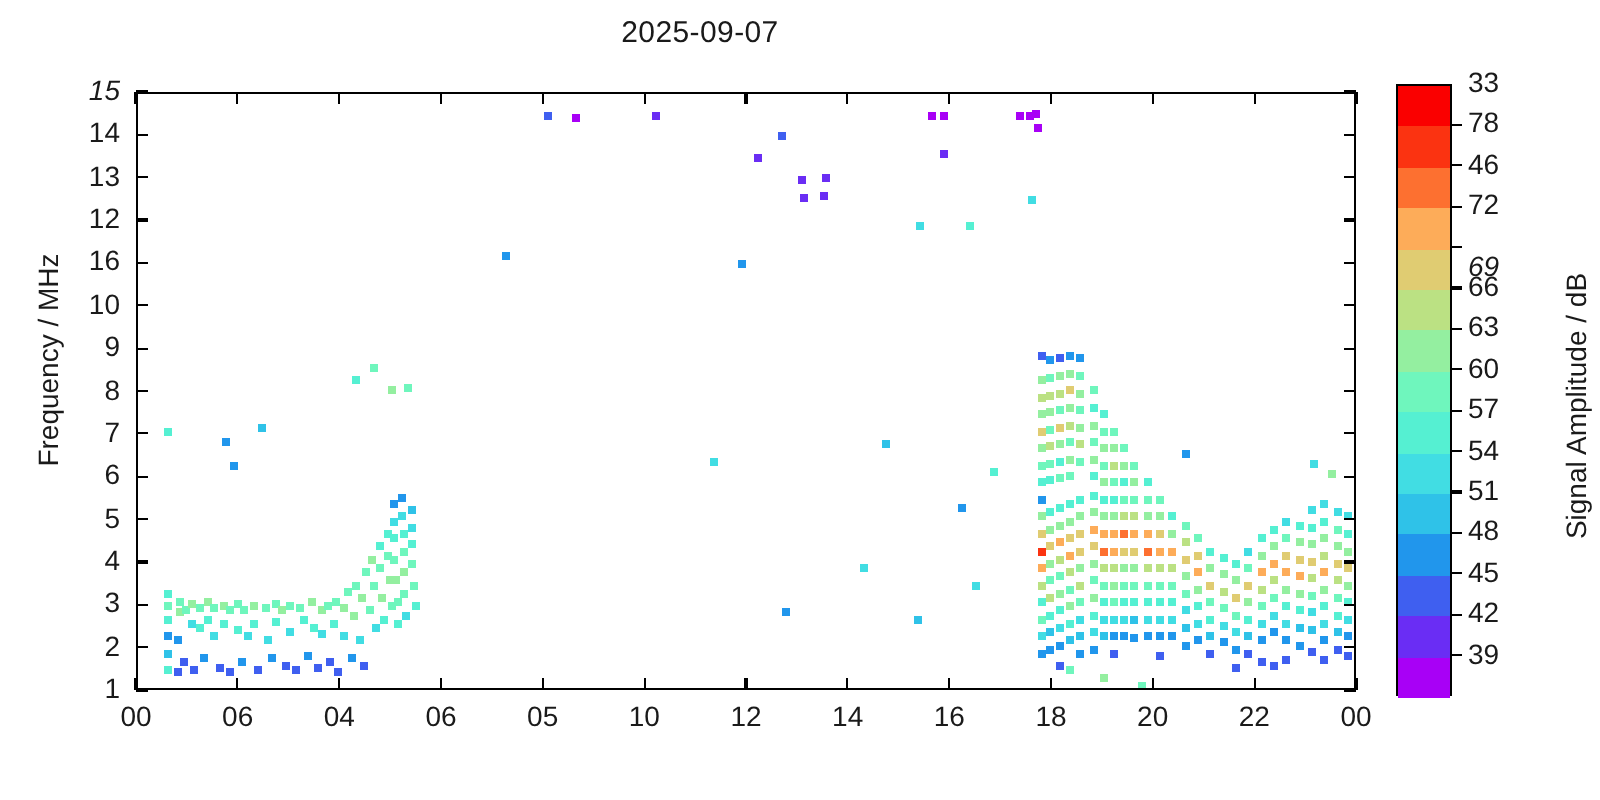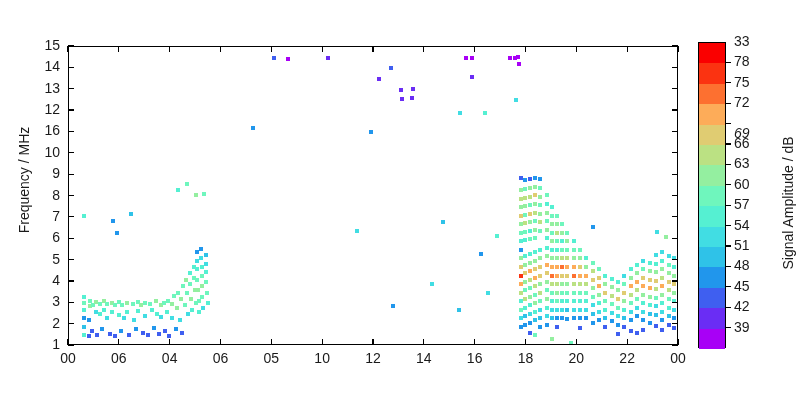--- a/index.html
+++ b/index.html
@@ -148,20 +148,21 @@
     font-size: 14px;
     color: #1a1a1a;
     transform: rotate(-90deg);
   }
 </style>
 </head>
 <body>
 
 <div id="root">
 
+  <div id="chart-title">2025-09-07</div>
 
   <div id="plot-frame">
     <div id="data-canvas">
         <div class="pt" style="left: 12.7417px; top: 286.321px; background: rgb(85, 240, 210);"></div>
         <div class="pt" style="left: 12.7417px; top: 277.779px; background: rgb(47, 194, 232);"></div>
         <div class="pt" style="left: 12.7417px; top: 269.236px; background: rgb(33, 150, 236);"></div>
         <div class="pt" style="left: 12.7417px; top: 260.693px; background: rgb(85, 240, 210);"></div>
         <div class="pt" style="left: 12.7417px; top: 254.286px; background: rgb(111, 246, 189);"></div>
         <div class="pt" style="left: 12.7417px; top: 247.879px; background: rgb(85, 240, 210);"></div>
         <div class="pt" style="left: 13.25px; top: 166.721px; background: rgb(85, 240, 210);"></div>
@@ -677,21 +678,21 @@
       <div class="tick-y right" style="top: 109.471px;"></div>
       <div class="ylab" style="top: 110.071px;">12</div>
       <div class="tick-y left" style="top: 88.1143px;"></div>
       <div class="tick-y right" style="top: 88.1143px;"></div>
       <div class="ylab" style="top: 88.7143px;">13</div>
       <div class="tick-y left" style="top: 66.7571px;"></div>
       <div class="tick-y right" style="top: 66.7571px;"></div>
       <div class="ylab" style="top: 67.3571px;">14</div>
       <div class="tick-y left" style="top: 45.4px;"></div>
       <div class="tick-y right" style="top: 45.4px;"></div>
-      <div class="ylab" style="top: 46px;">15</div>
+      <div class="ylab" style="top: 46px; font-style: italic;">15</div>
     </div>
 
   <div id="y-axis-title">Frequency / MHz</div>
 
   <div id="colorbar">
       <div class="cb-band" style="top: 0px; height: 20.9px; background: rgb(250, 0, 0);"></div>
       <div class="cb-band" style="top: 20.4px; height: 20.9px; background: rgb(251, 51, 17);"></div>
       <div class="cb-band" style="top: 40.8px; height: 20.9px; background: rgb(253, 112, 48);"></div>
       <div class="cb-band" style="top: 61.2px; height: 20.9px; background: rgb(253, 172, 89);"></div>
       <div class="cb-band" style="top: 81.6px; height: 20.9px; background: rgb(224, 204, 114);"></div>
@@ -704,21 +705,21 @@
       <div class="cb-band" style="top: 224.4px; height: 20.9px; background: rgb(33, 150, 236);"></div>
       <div class="cb-band" style="top: 244.8px; height: 20.9px; background: rgb(63, 95, 240);"></div>
       <div class="cb-band" style="top: 265.2px; height: 20.9px; background: rgb(106, 45, 244);"></div>
       <div class="cb-band" style="top: 285.6px; height: 20.9px; background: rgb(168, 0, 246);"></div>
     </div>
   <div id="cb-ticks-layer">
       <div class="cb-lab" style="top: 42px;">33</div>
       <div class="cb-tick" style="top: 61.8px;"></div>
       <div class="cb-lab" style="top: 62.4px;">78</div>
       <div class="cb-tick" style="top: 82.2px;"></div>
-      <div class="cb-lab" style="top: 82.8px;">75</div>
+      <div class="cb-lab" style="top: 82.8px;">46</div>
       <div class="cb-tick" style="top: 102.6px;"></div>
       <div class="cb-lab" style="top: 103.2px;">72</div>
       <div class="cb-tick" style="top: 123px;"></div>
       <div class="cb-lab" style="top: 134px; font-style: italic;">69</div>
       <div class="cb-tick" style="top: 143.4px;"></div>
       <div class="cb-lab" style="top: 144px;">66</div>
       <div class="cb-tick" style="top: 163.8px;"></div>
       <div class="cb-lab" style="top: 164.4px;">63</div>
       <div class="cb-tick" style="top: 184.2px;"></div>
       <div class="cb-lab" style="top: 184.8px;">60</div>

